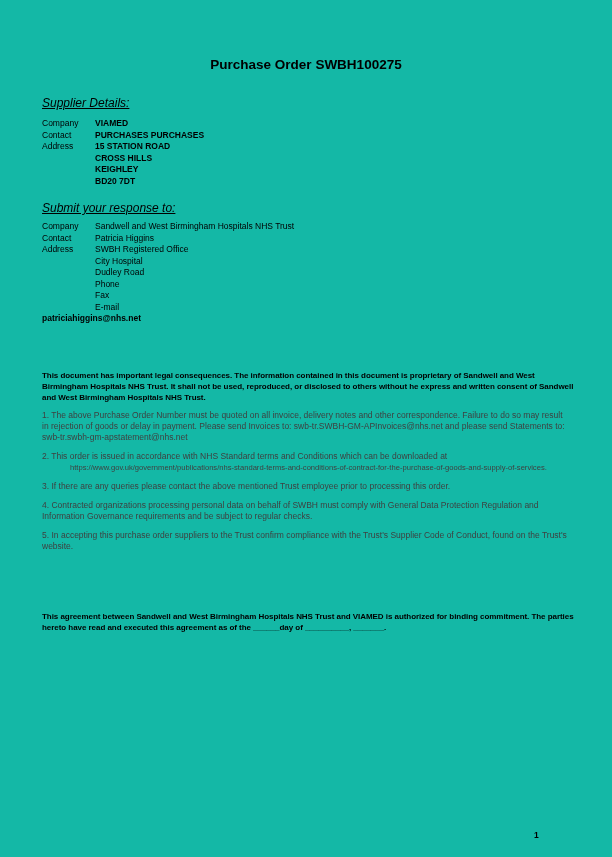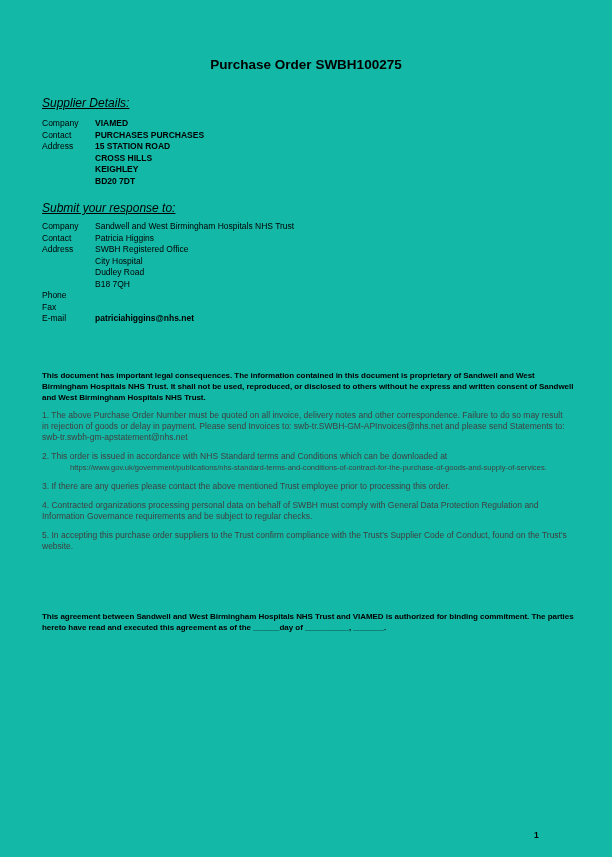--- a/index.html
+++ b/index.html
@@ -123,21 +123,20 @@
     <div class="value">City Hospital</div>
 
     <div class="label"></div>
     <div class="value">Dudley Road</div>
 
     <div class="label"></div>
 
     <div class="label"></div>
 
     <div class="label"></div>
-    <div class="value">B18 7QH</div>
 
     <div class="label">Phone</div>
     <div class="value"></div>
 
     <div class="label">Fax</div>
     <div class="value"></div>
 
     <div class="label">E-mail</div>
     <div class="value strong">patriciahiggins@nhs.net</div>
   </div>

